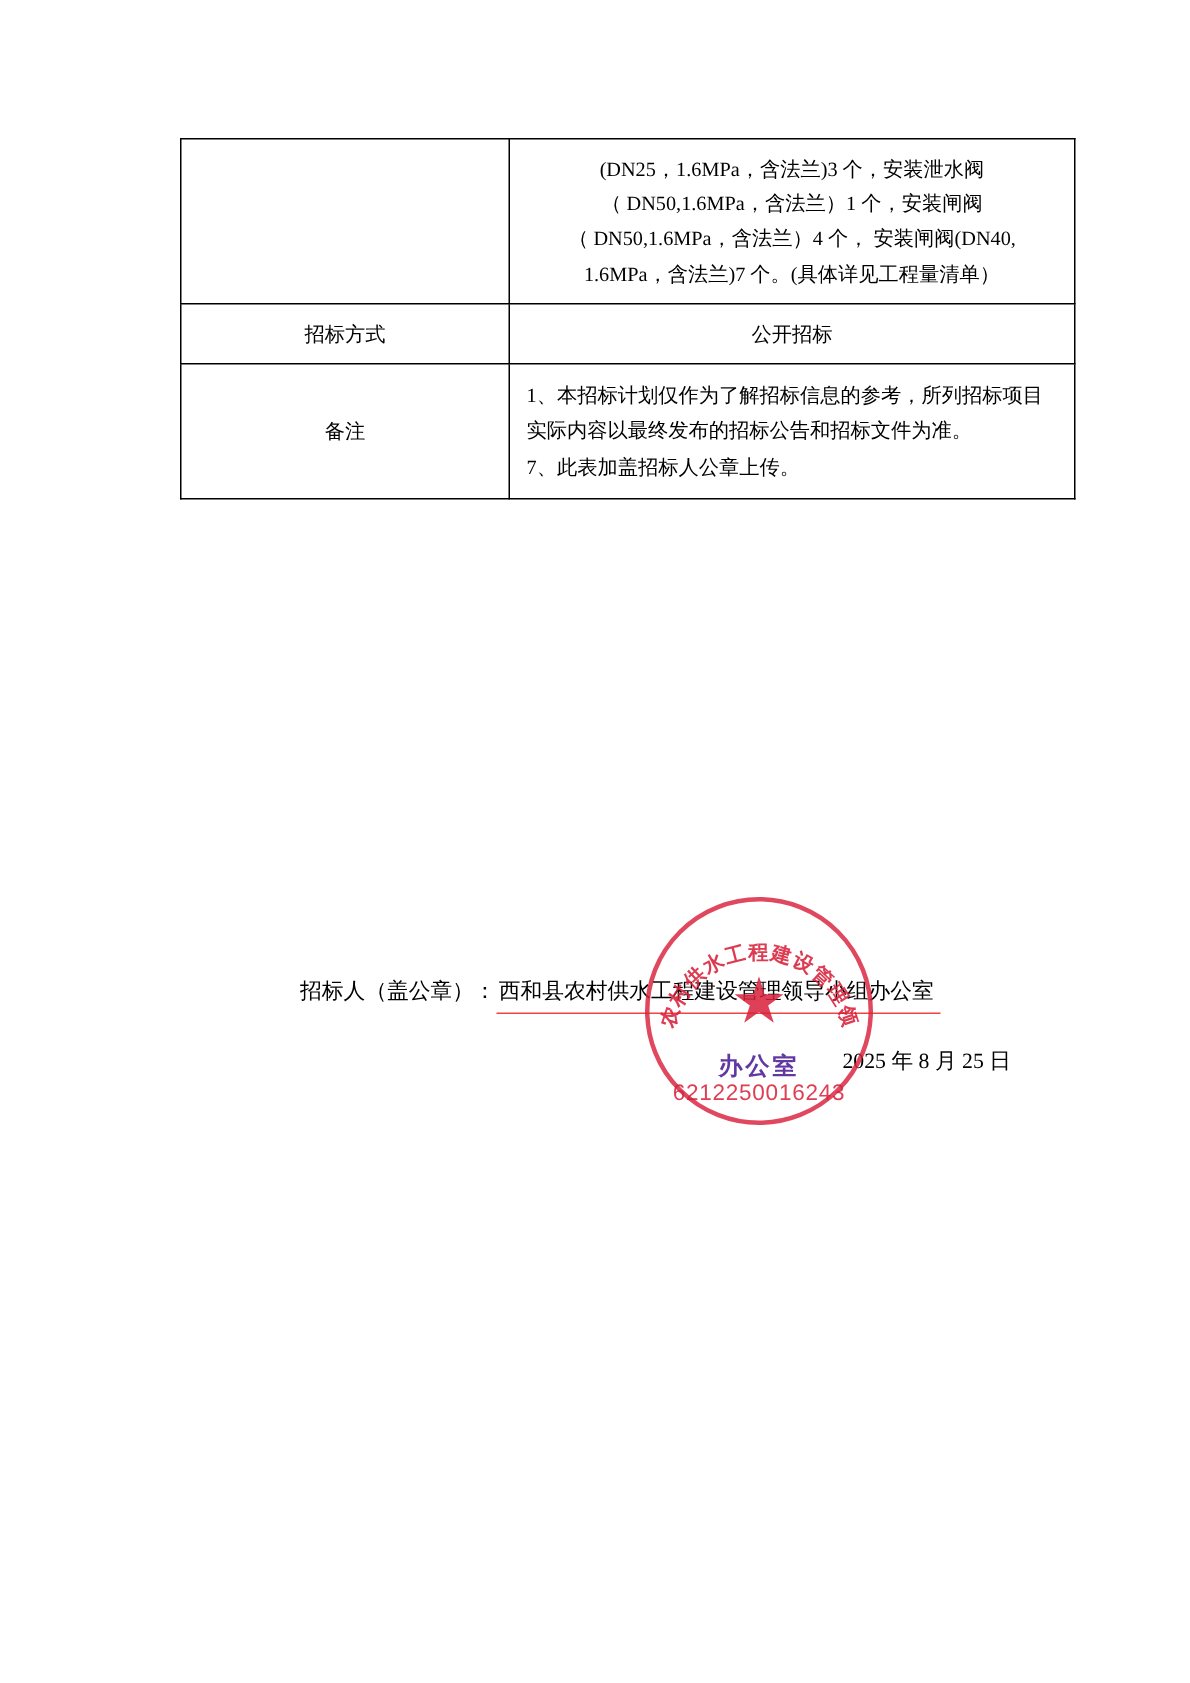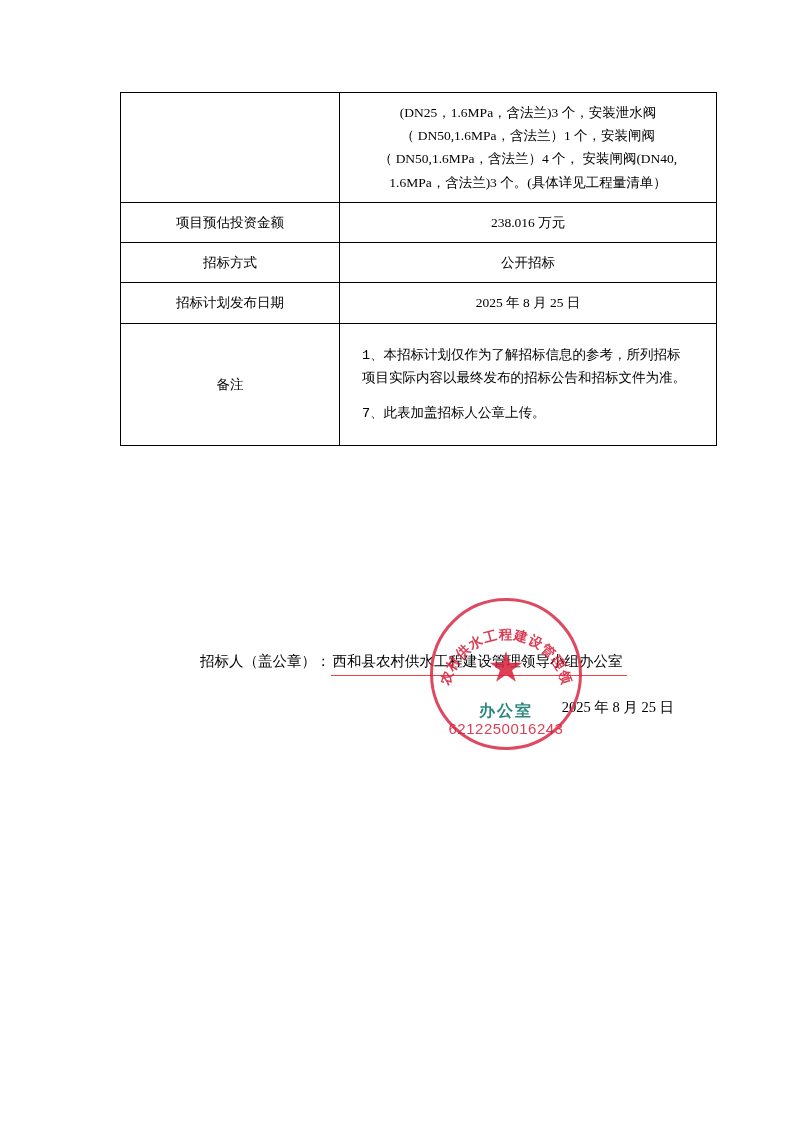--- a/index.html
+++ b/index.html
@@ -57,23 +57,22 @@
     display: block;
     white-space: nowrap;
   }
   .remark-cell {
     text-align: left;
     font-size: 13.5px;
     line-height: 1.8;
     padding: 10px 12px 12px 12px;
   }
   .remark-cell p {
-    margin: 12px;
+    margin: 1px;
     text-indent: 0;
-    font-family: Liberation Mono, monospace;
   }
   .signature-line {
     position: absolute;
     left: 120px;
     top: 648px;
     width: 554px;
     font-size: 14.5px;
     line-height: 1.8;
     white-space: nowrap;
   }
@@ -139,21 +138,21 @@
     font-weight: bold;
     letter-spacing: 1px;
     opacity: 0.88;
   }
   .seal .mid-text {
     position: absolute;
     left: 0;
     right: 0;
     top: 68%;
     text-align: center;
-    color: #0f766e;
+    color: #4c1d95;
     font-size: 16px;
     font-weight: bold;
     letter-spacing: 2px;
     opacity: 0.88;
     font-family: "Liberation Serif", serif;
   }
   .seal .code-text {
     position: absolute;
     left: 0;
     right: 0;
@@ -172,34 +171,26 @@
 <div class="page">
 
   <table class="doc-table">
     <tbody>
       <tr>
         <td class="col-label"></td>
         <td class="col-value cont-cell">
           <span class="ln">(DN25，1.6MPa，含法兰)3 个，安装泄水阀</span>
           <span class="ln">（ DN50,1.6MPa，含法兰）1 个，安装闸阀</span>
           <span class="ln">（ DN50,1.6MPa，含法兰）4 个， 安装闸阀(DN40,</span>
-          <span class="ln">1.6MPa，含法兰)3 个。(具体详见工程量清单）</span>
+          <span class="ln">1.6MPa，含法兰)7 个。(具体详见工程量清单）</span>
         </td>
-      </tr>
-      <tr>
-        <td class="col-label">项目预估投资金额</td>
-        <td class="col-value v-center">238.016 万元</td>
       </tr>
       <tr>
         <td class="col-label">招标方式</td>
         <td class="col-value v-center">公开招标</td>
-      </tr>
-      <tr>
-        <td class="col-label">招标计划发布日期</td>
-        <td class="col-value v-center">2025 年 8 月 25 日</td>
       </tr>
       <tr>
         <td class="col-label">备注</td>
         <td class="col-value remark-cell">
           <p>1、本招标计划仅作为了解招标信息的参考，所列招标项目实际内容以最终发布的招标公告和招标文件为准。</p>
           <p>7、此表加盖招标人公章上传。</p>
         </td>
       </tr>
     </tbody>
   </table>

